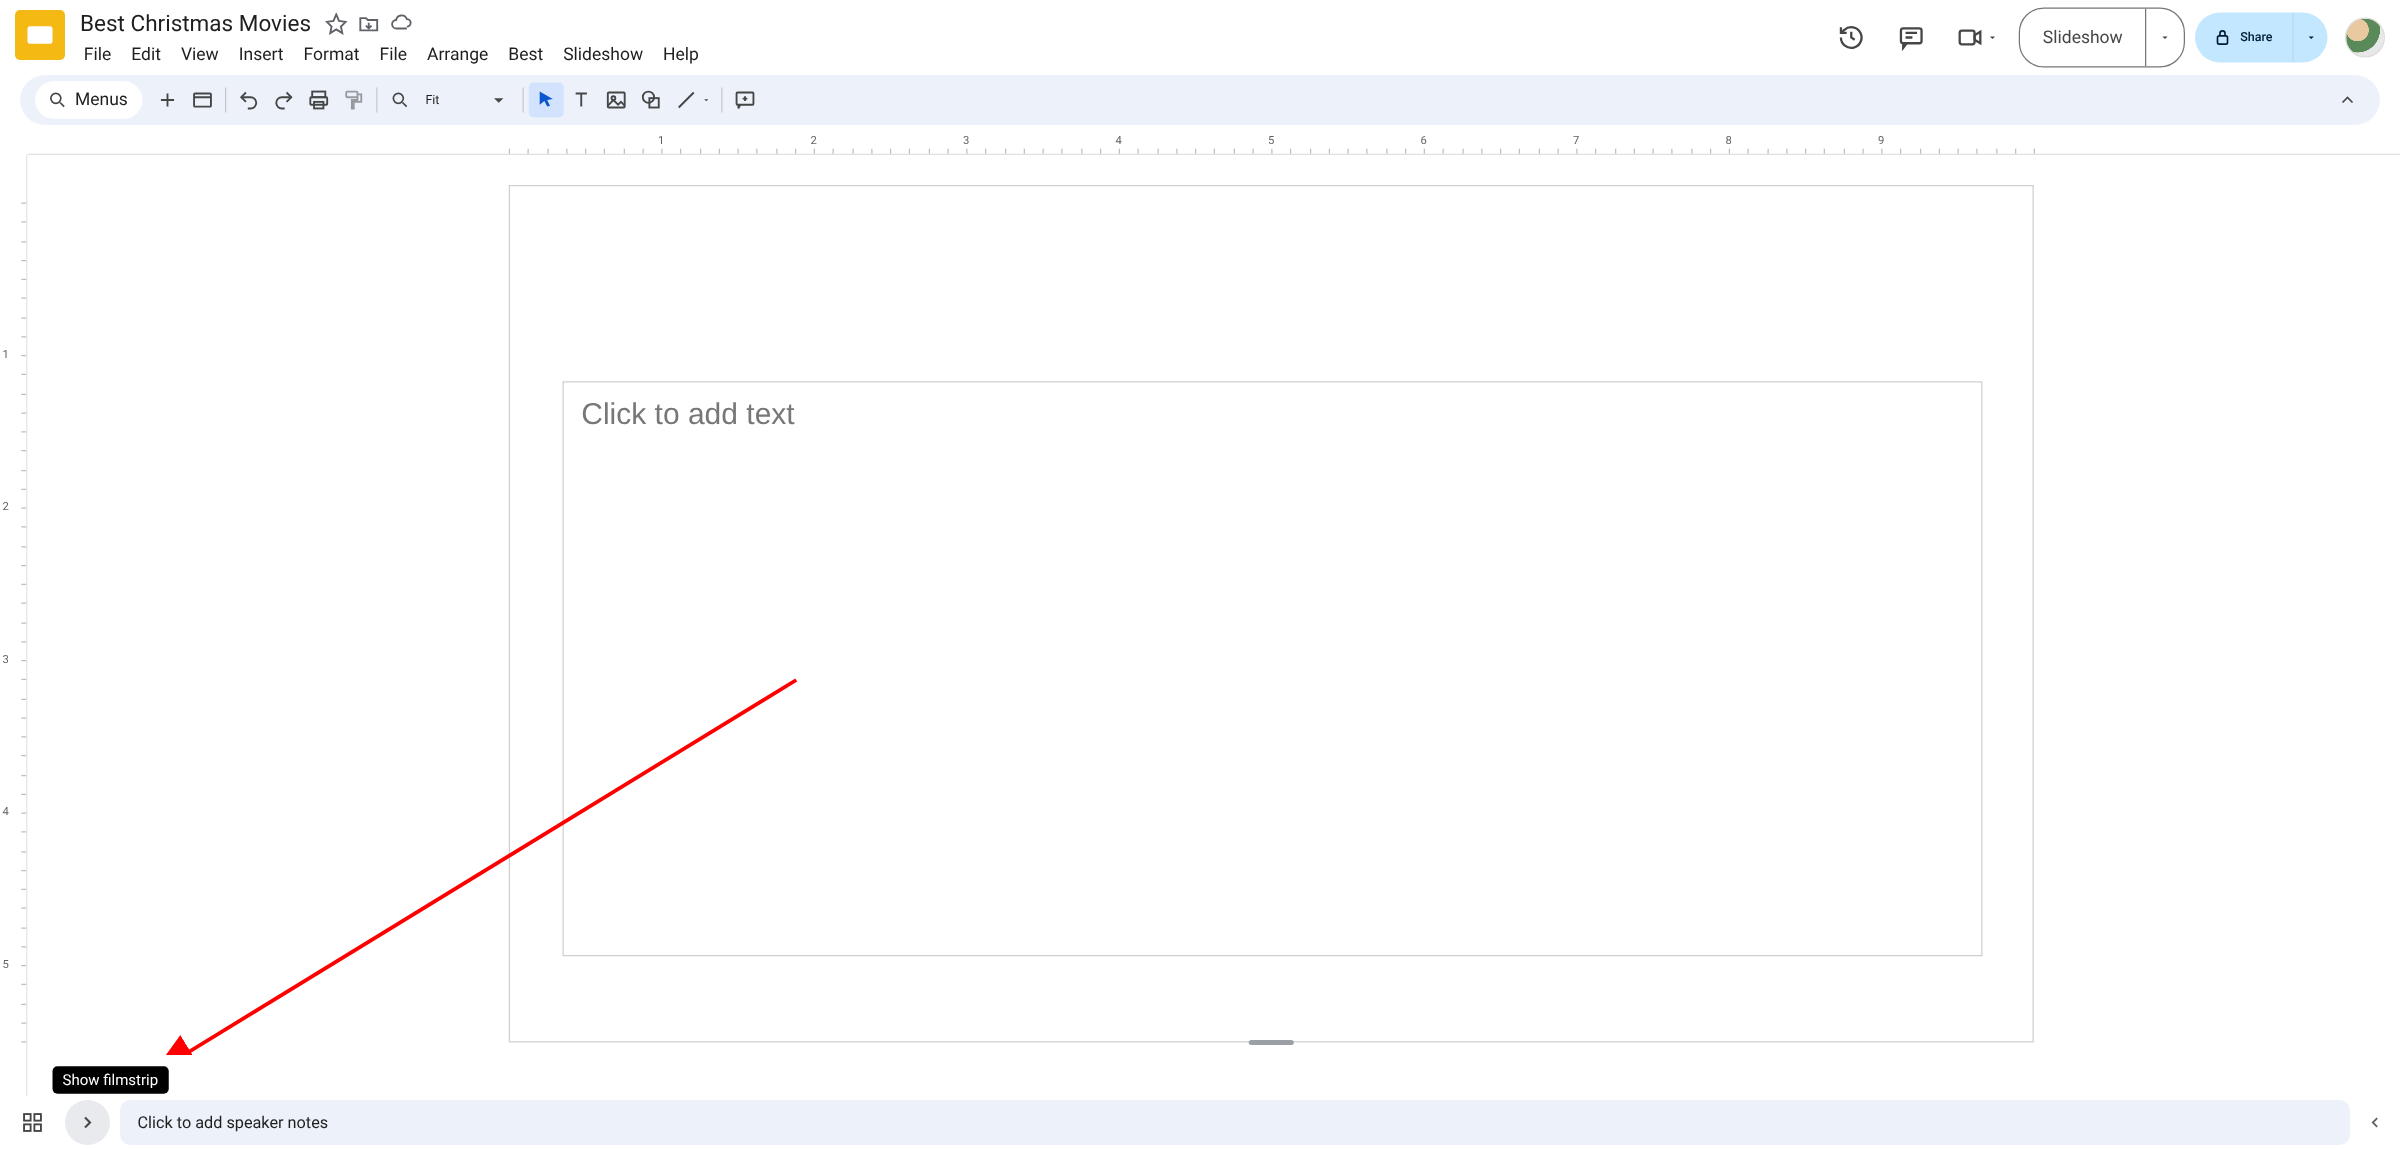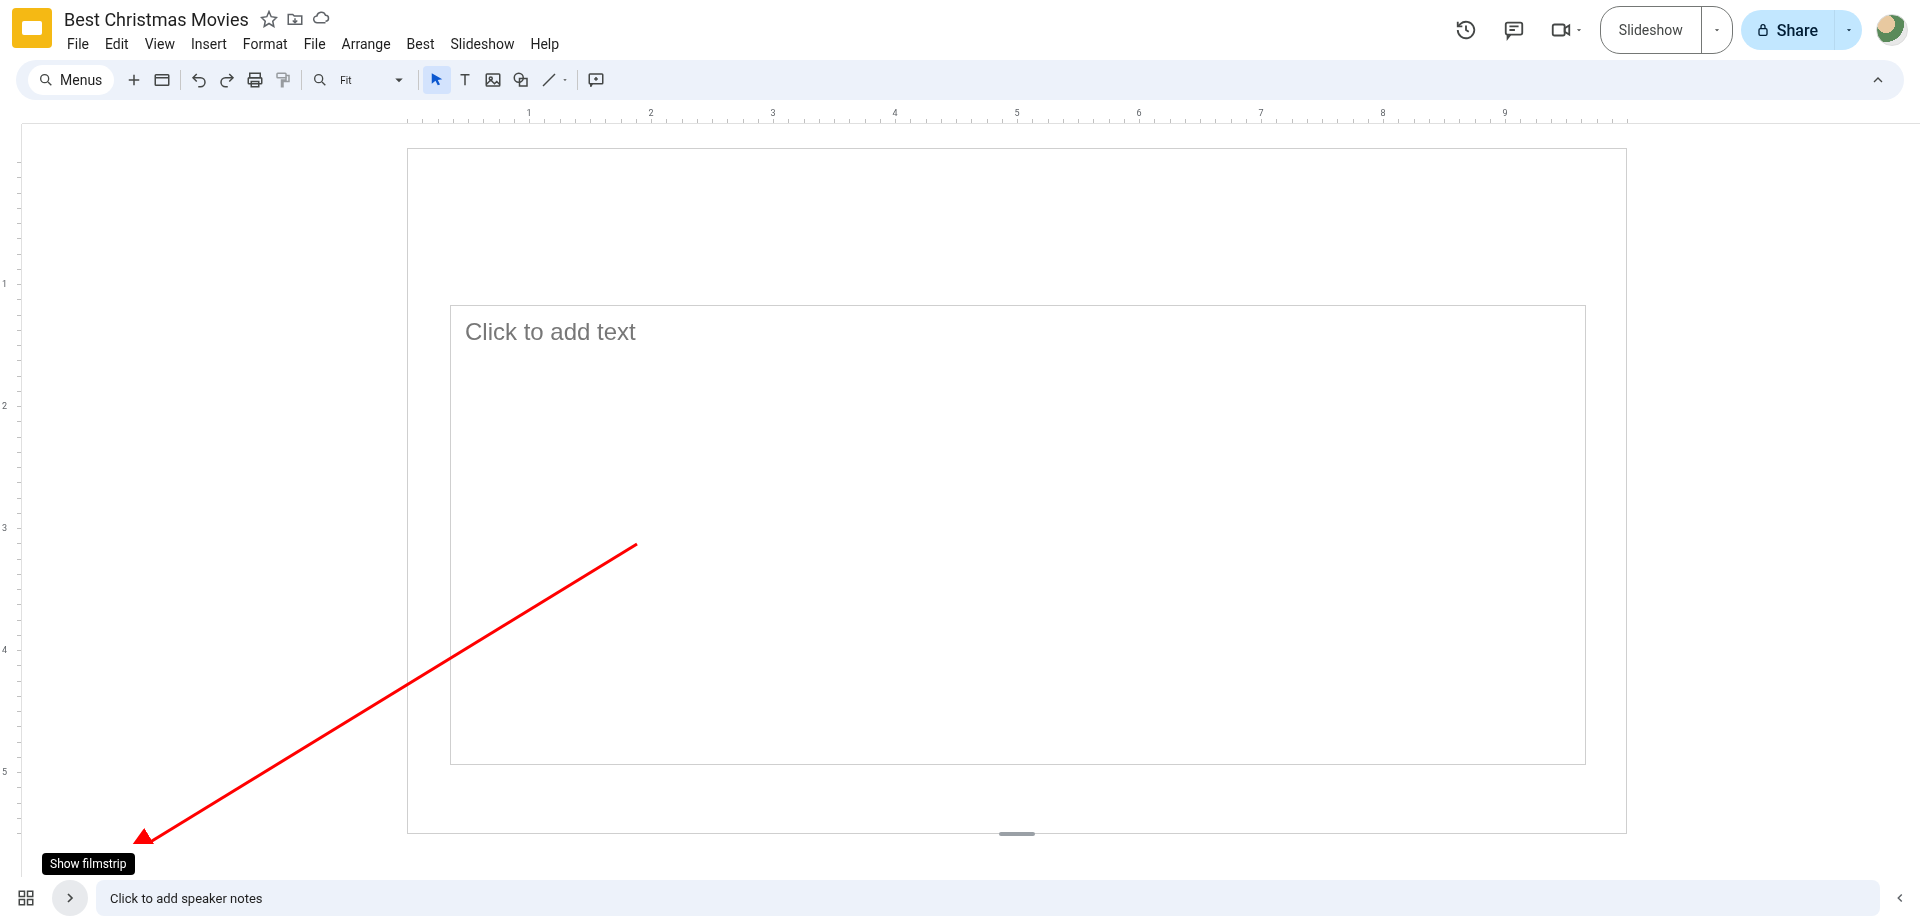--- a/index.html
+++ b/index.html
@@ -80,21 +80,21 @@
   background: #c2e7ff;
   border-radius: 20px;
   height: 40px;
   overflow: hidden;
 }
 .share-btn {
   padding: 0 16px 0 14px;
   display: flex;
   align-items: center;
   gap: 6px;
-  font-size: 16px;
+  font-size: 10px;
   color: #001d35;
   font-weight: 500;
 }
 .share-dd { width: 28px; display: flex; align-items: center; justify-content: center; color: #001d35; border-left: 1px solid rgba(0,0,0,.06);}
 .avatar {
   width: 32px; height: 32px;
   border-radius: 50%;
   background: radial-gradient(circle at 30% 30%, #e8c9a0 0%, #e8c9a0 30%, #5a8a5a 31%, #5a8a5a 60%, #e8e8e8 61%);
   margin-left: 6px;
   border: 1px solid #ddd;

